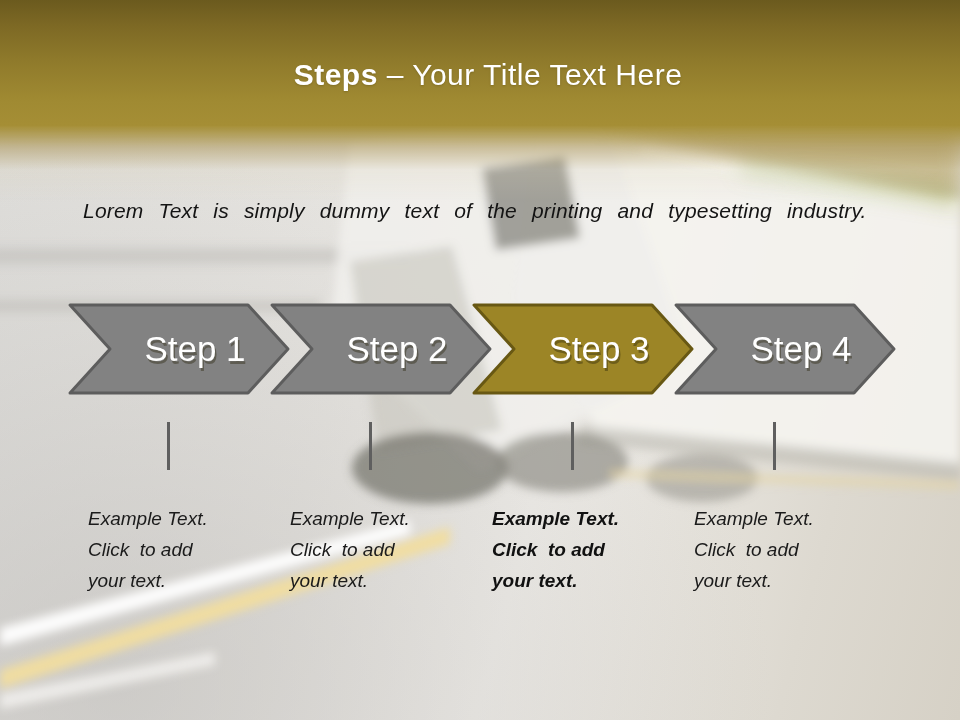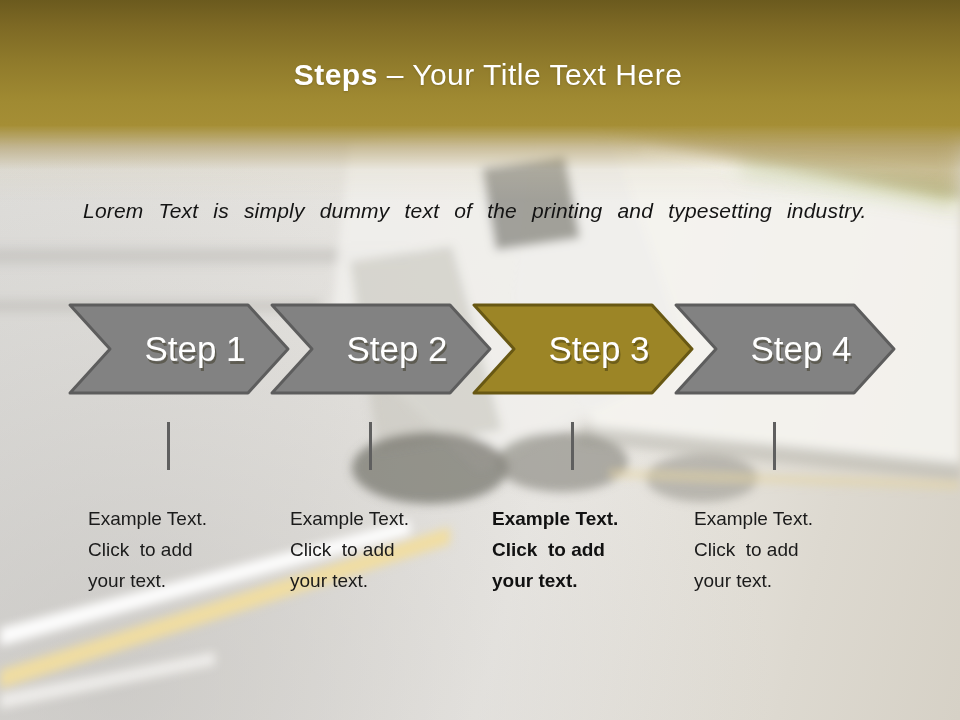--- a/index.html
+++ b/index.html
@@ -29,21 +29,21 @@
     font-style:italic; font-size:21px; line-height:38px; color:#141414;
     text-align:justify; word-spacing:9px; letter-spacing:0.2px;
   }
   .chevrons{position:absolute; left:0; top:293px; width:960px; height:120px;}
   .chev-label{font-family:"Liberation Sans", sans-serif; font-size:35px;}
   .tick{
     position:absolute; top:422px; width:3px; height:48px;
   }
   .caption{
     position:absolute; top:503px; width:176px;
-    font-size:19px; line-height:31px; color:#1b1b1b;
+    font-style:italic; font-size:19px; line-height:31px; color:#1b1b1b;
     white-space:pre-wrap;
   }
   .caption.bold{font-weight:700; color:#111;}
 </style>
 </head>
 <body>
 
 <div class="slide">
 
   <svg class="bg-photo" viewBox="0 0 960 720" aria-hidden="true">

